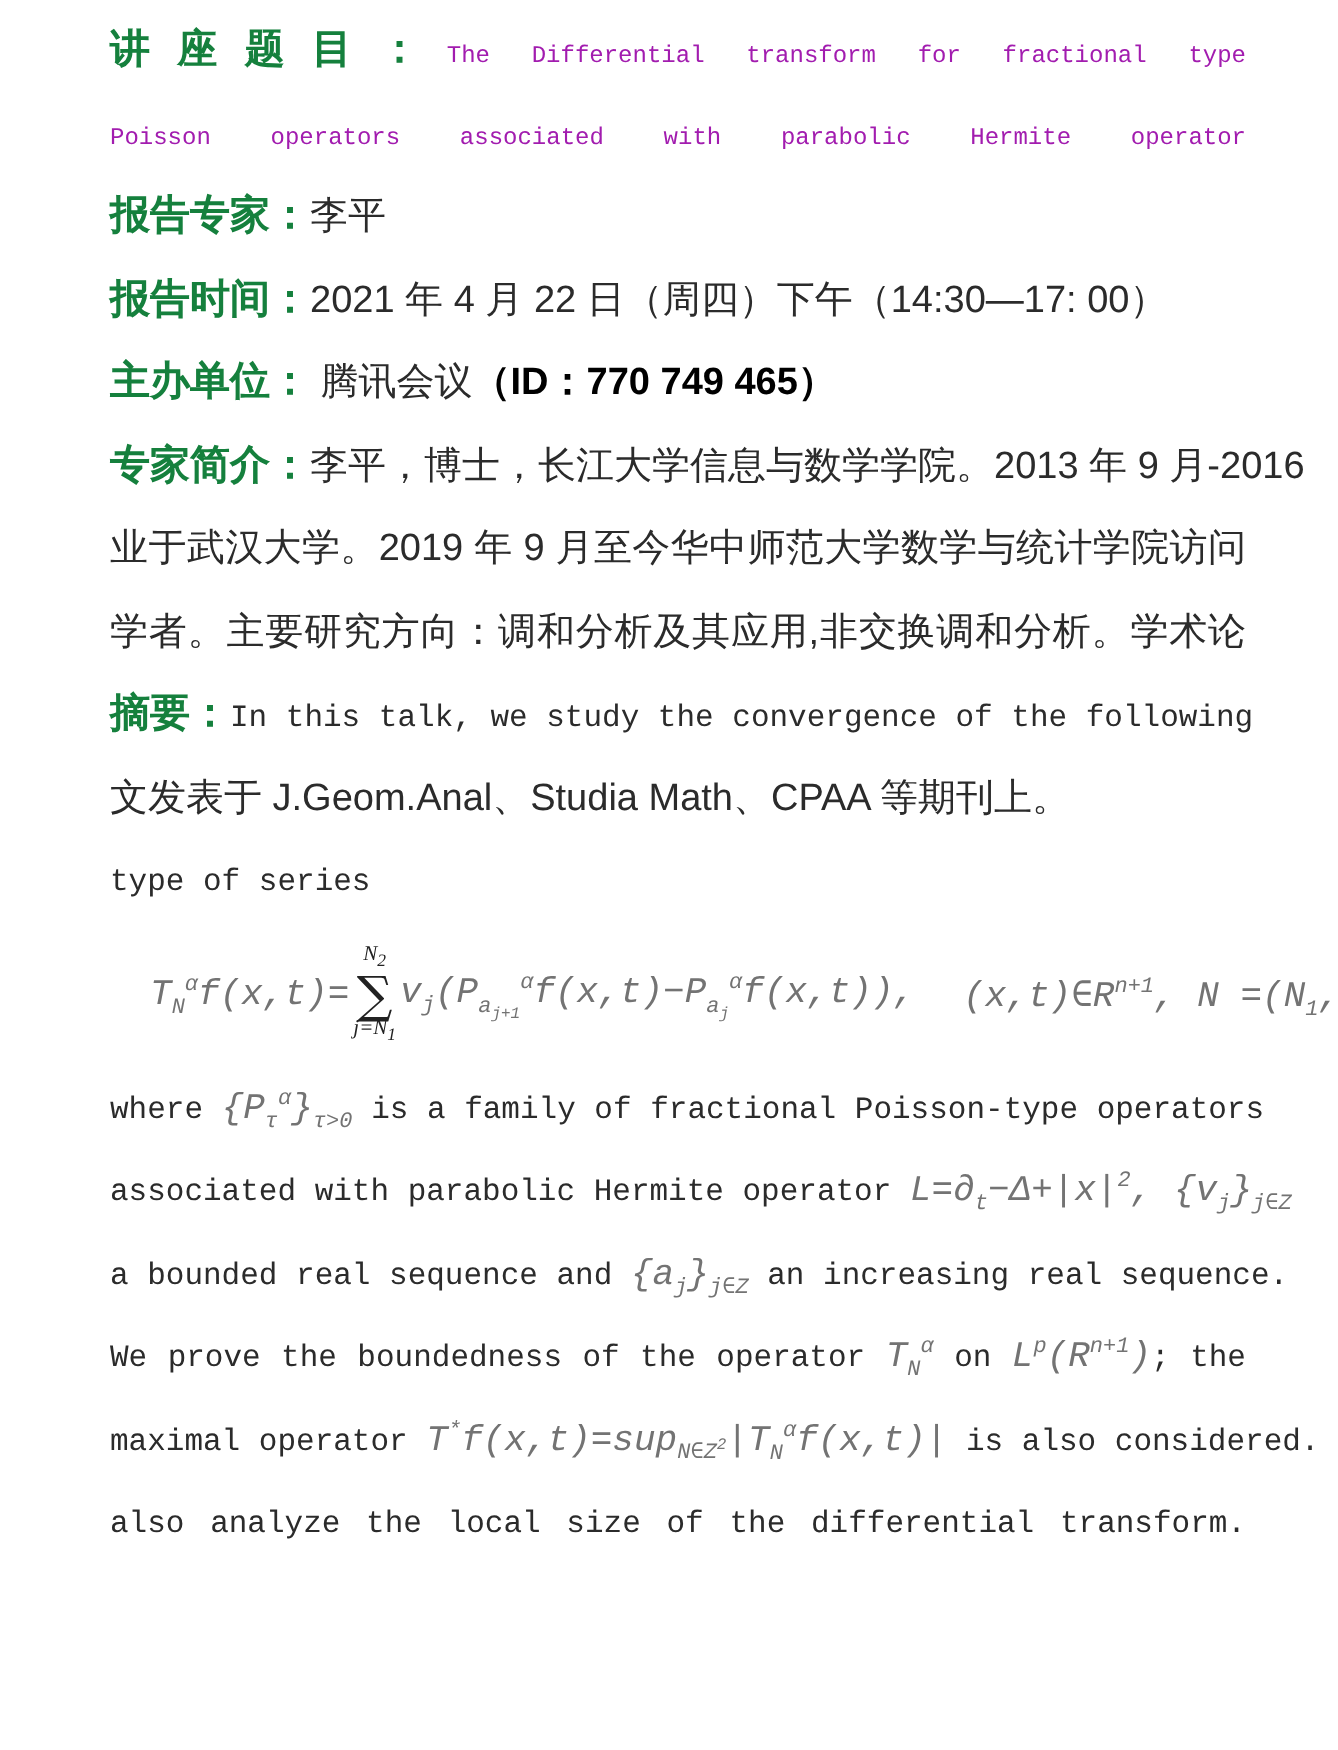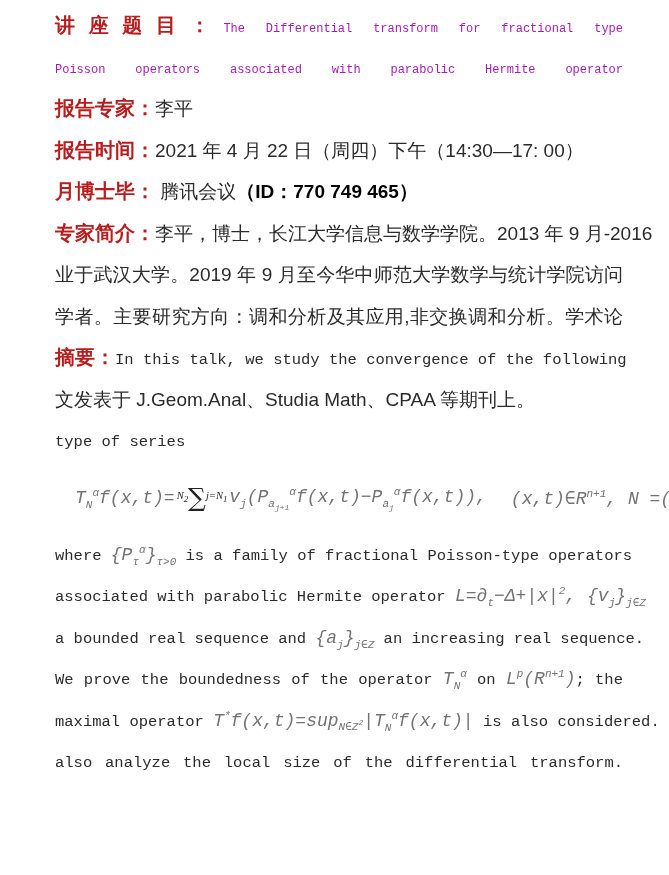--- a/index.html
+++ b/index.html
@@ -23,21 +23,21 @@
     text-align-last: justify;
   }
   .left {
     text-align: left;
     text-align-last: left;
   }
   .label {
     font-family: "Liberation Sans", sans-serif;
     font-weight: bold;
     font-size: 20px;
-    color: #b91c1c;
+    color: #15803d;
   }
   .cn {
     font-family: "Liberation Sans", sans-serif;
     font-size: 19px;
     color: #2b2b2b;
   }
   .cn-bold {
     font-family: "Liberation Sans", sans-serif;
     font-weight: bold;
     font-size: 19px;
@@ -70,21 +70,21 @@
   }
   .formula-line {
     height: 72px;
     display: flex;
     align-items: center;
     white-space: nowrap;
     padding-left: 20px;
   }
   .sum {
     display: inline-flex;
-    flex-direction: row;
+    flex-direction: column;
     align-items: center;
     line-height: 1;
     margin: 0 2px;
   }
   .sum-lim {
     font-family: "Liberation Serif", serif;
     font-style: italic;
     font-size: 10.5px;
     color: #222222;
   }
@@ -112,21 +112,21 @@
 
   <div class="line left">
     <span class="label">报告专家：</span><span class="cn">李平</span>
   </div>
 
   <div class="line left">
     <span class="label">报告时间：</span><span class="cn">2021 年 4 月 22 日（周四）下午（14:30—17: 00）</span>
   </div>
 
   <div class="line left">
-    <span class="label">月博士毕：</span><span class="cn"> 腾讯会议</span><span class="cn-bold">（ID：770 749 465）</span>
+    <span class="label">主办单位：</span><span class="cn"> 腾讯会议</span><span class="cn-bold">（ID：770 749 465）</span>
   </div>
 
   <div class="line just">
     <span class="label">专家简介：</span><span class="cn">李平，博士，长江大学信息与数学学院。2013 年 9 月-2016</span>
   </div>
   <div class="line just">
     <span class="cn">业于武汉大学。2019 年 9 月至今华中师范大学数学与统计学院访问</span>
   </div>
   <div class="line just">
     <span class="cn">学者。主要研究方向：调和分析及其应用,非交换调和分析。学术论</span>

